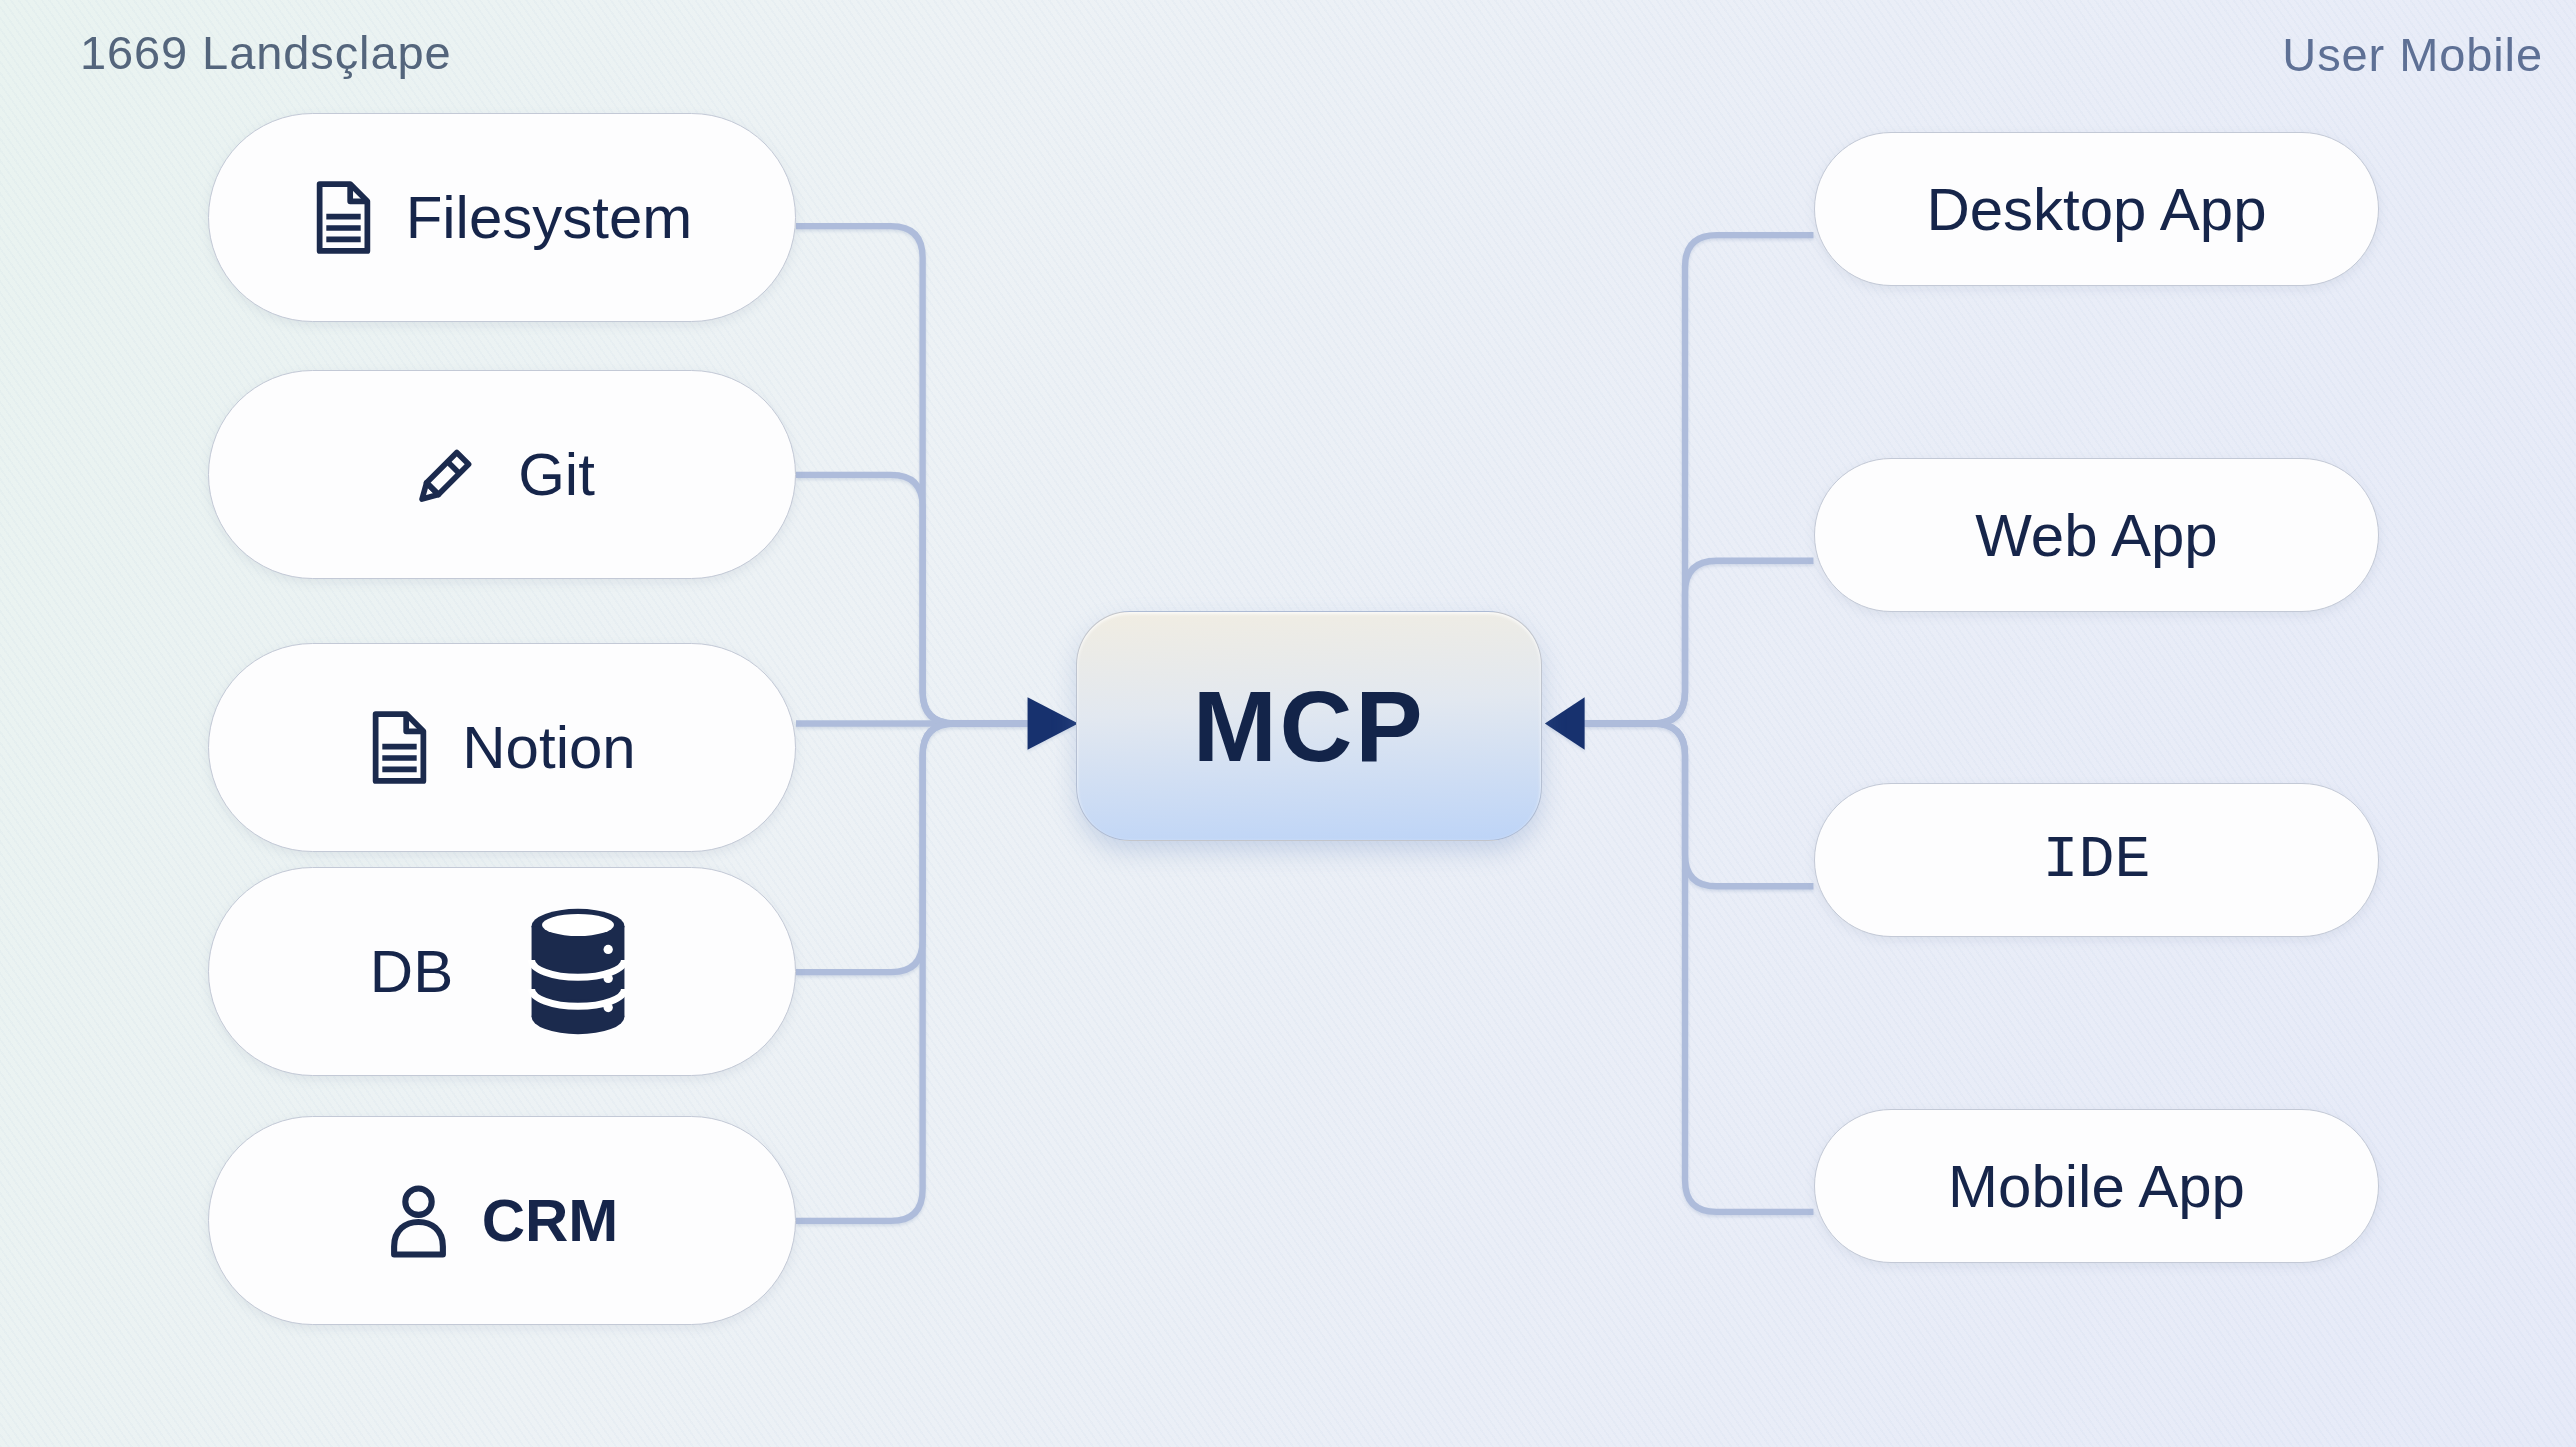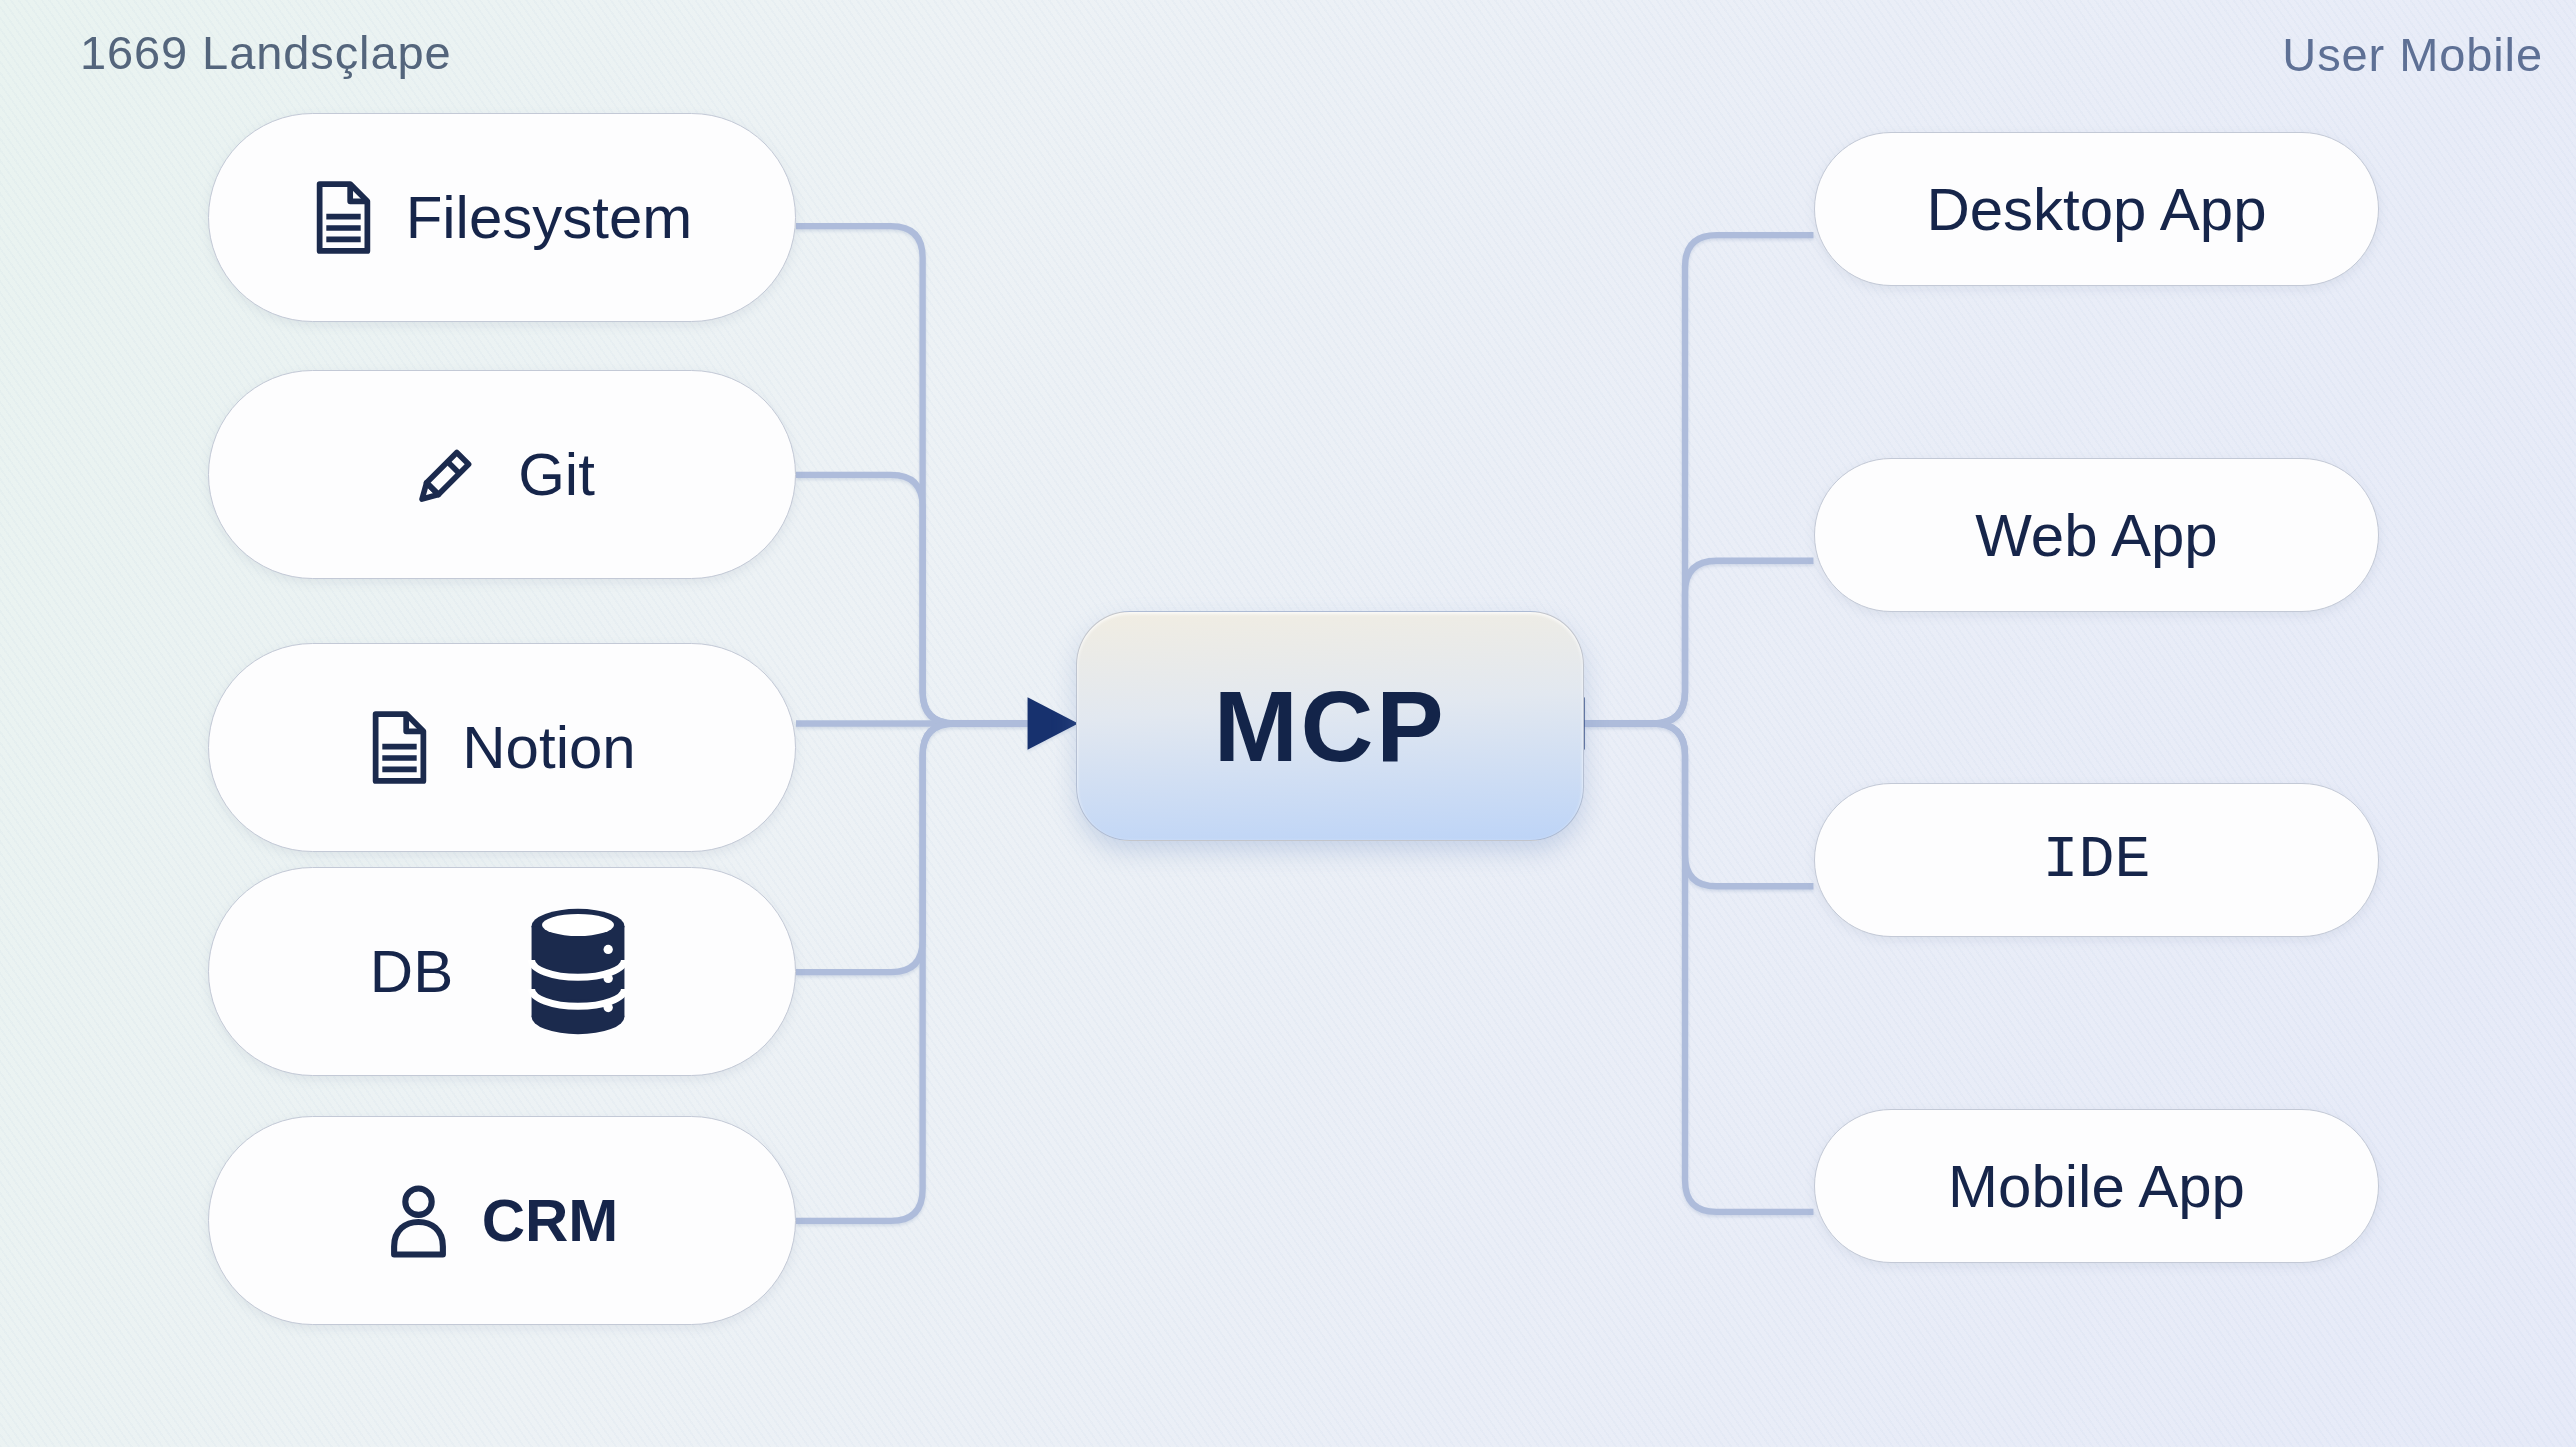--- a/index.html
+++ b/index.html
@@ -31,21 +31,21 @@
     box-sizing:border-box;
     display:flex;align-items:center;justify-content:center;gap:31px;
     box-shadow:0 3.6px 11px rgba(90,105,140,0.10);
     color:#16254a;font-size:60px;
   }
   .pill.left{left:208px;width:588px;height:209px;}
   .pill.right{left:1814px;width:565px;height:154px;}
   .pill .ic{flex:0 0 auto;display:block;}
   .pill.db-gap{gap:69px;text-align:right;}
   .mcp{
-    position:absolute;left:1076px;top:611px;width:508px;height:230px;
+    position:absolute;left:1076px;top:611px;width:466px;height:230px;
     box-sizing:border-box;
     border-radius:54px;
     background:linear-gradient(177deg,#f1ede2 0%,#e2e8f0 42%,#bdd4f7 100%);
     border:1.8px solid rgba(158,166,184,0.55);
     box-shadow:0 11px 23.5px rgba(120,150,200,0.30), inset 0 1.8px 3.6px rgba(255,255,255,0.85);
     display:flex;align-items:center;justify-content:center;
     font-size:101px;font-weight:bold;color:#132449;letter-spacing:2.7px;
   }
   .node-label{white-space:nowrap;}
 </style>

